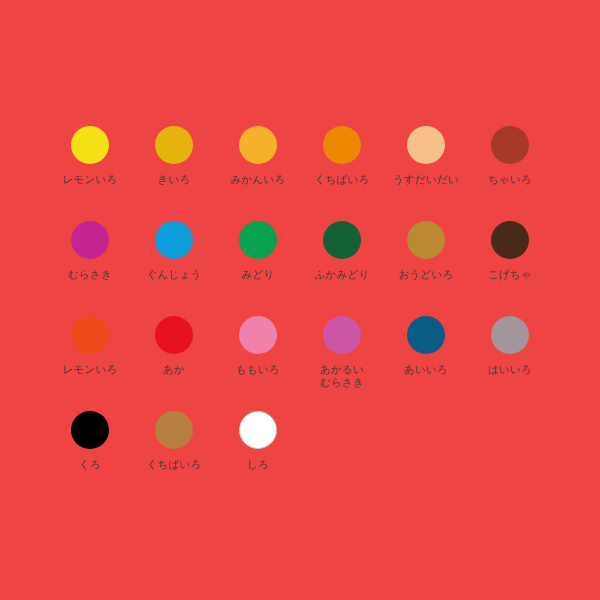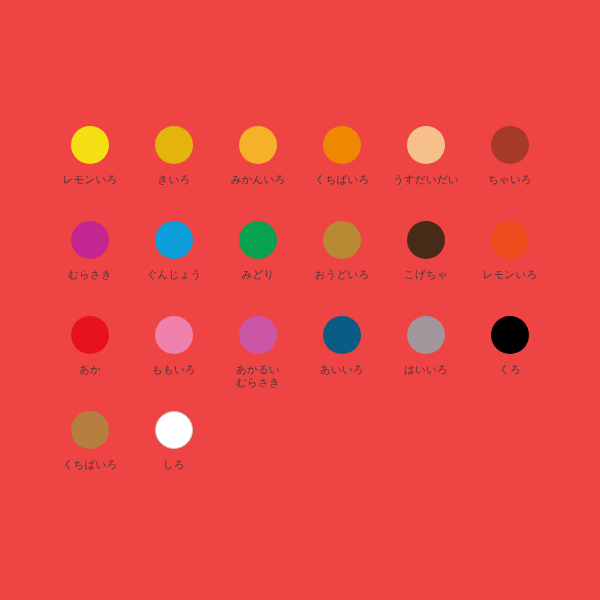--- a/index.html
+++ b/index.html
@@ -96,20 +96,24 @@
       </div>
       <div class="swatch-cell">
         <div class="swatch-dot" style="background: rgb(13, 157, 219);"></div>
         <div class="swatch-label">ぐんじょう</div>
       </div>
       <div class="swatch-cell">
         <div class="swatch-dot" style="background: rgb(7, 161, 79);"></div>
         <div class="swatch-label">みどり</div>
       </div>
       <div class="swatch-cell">
+        <div class="swatch-dot" style="background: rgb(19, 97, 55);"></div>
+        <div class="swatch-label">ふかみどり</div>
+      </div>
+      <div class="swatch-cell">
         <div class="swatch-dot" style="background: rgb(186, 138, 51);"></div>
         <div class="swatch-label">おうどいろ</div>
       </div>
       <div class="swatch-cell">
         <div class="swatch-dot" style="background: rgb(71, 42, 24);"></div>
         <div class="swatch-label">こげちゃ</div>
       </div>
       <div class="swatch-cell">
         <div class="swatch-dot" style="background: rgb(238, 74, 27);"></div>
         <div class="swatch-label">レモンいろ</div>

